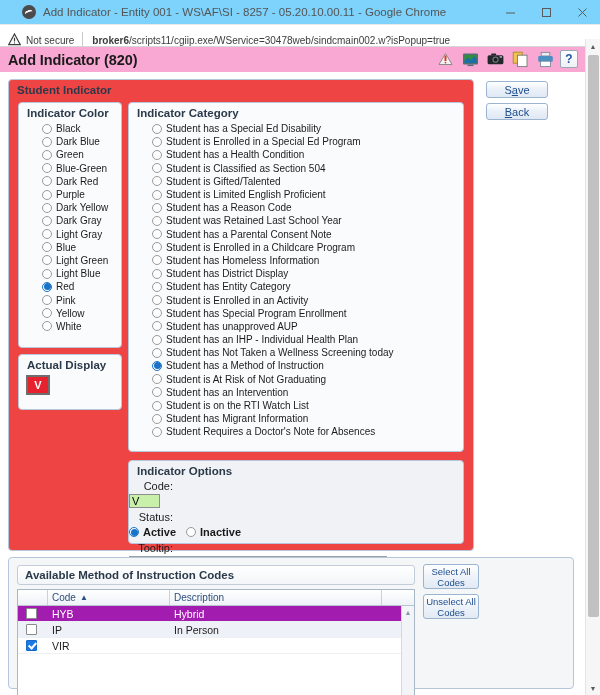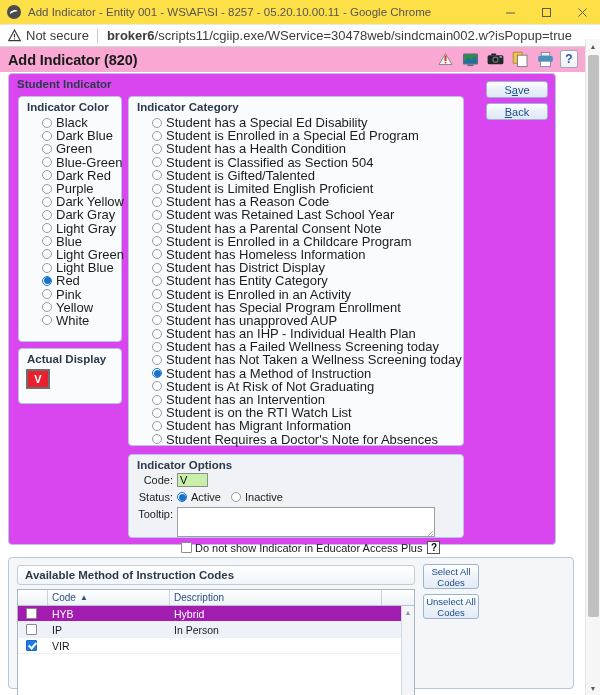--- a/index.html
+++ b/index.html
@@ -9,25 +9,25 @@
     overflow: hidden;
     background: #ffffff;
     font-family: "Liberation Sans", sans-serif;
     font-size: 11px;
     color: #1a1a1a;
   }
 
   
   .titlebar {
     height: 25px;
-    background: #fde047;
+    background: #7dd3fc;
     border-bottom: 1px solid #e8e8e8;
     display: flex;
     align-items: center;
-    padding-left: 7px;
+    padding-left: 22px;
     position: relative;
   }
   .tb-favicon {
     width: 14px; height: 14px;
     border-radius: 50%;
     background: #4b4b4b;
     position: relative;
     flex: 0 0 auto;
     margin-right: 7px;
   }
@@ -57,23 +57,23 @@
     display: flex; align-items: center; justify-content: center;
     color: #5a5a5a;
   }
   .win-btn svg { display: block; }
 
   .urlbar {
     height: 22px;
     background: #ffffff;
     border-bottom: 1px solid #d6d6d6;
     display: flex;
-    align-items: center;
+    align-items: flex-end;
     padding-left: 8px;
-    font-size: 13px;
+    font-size: 10px;
     color: #3c3c3c;
   }
   .warn-icon { margin-right: 5px; display: flex; align-items: center; }
   .notsecure { color: #3c3c3c; margin-right: 8px; }
   .url-sep {
     width: 1px; height: 14px; background: #c9c9c9; margin-right: 9px;
   }
   .url-text { color: #3c3c3c; white-space: nowrap; }
   .url-text b { font-weight: 700; }
 
@@ -131,23 +131,23 @@
     position: absolute;
   }
   .gb-title {
     font-size: 11.5px;
     font-weight: 700;
     color: #2b3a4a;
     padding: 4px 0 2px 8px;
   }
 
   #student-indicator-box {
-    left: 8px; top: 0;
-    width: 548px; height: 472px;
-    background: #d946ef;
+    left: 8px; top: 6px;
+    width: 466px; height: 472px;
+    background: #ef4444;
   }
   #indicator-color-box {
     left: 9px; top: 22px;
     width: 104px; height: 246px;
     background: #fafbfc;
   }
   #actual-display-box {
     left: 9px; top: 274px;
     width: 104px; height: 56px;
     background: #fafbfc;
@@ -161,21 +161,21 @@
     left: 119px; top: 380px;
     width: 336px; height: 84px;
     background: #f0f2f5;
   }
 
   .radio-list { padding: 1px 0 0 6px; }
   .radio-row {
     display: flex;
     align-items: center;
     height: 13.2px;
-    font-size: 13px;
+    font-size: 10px;
     color: #1c1c1c;
     white-space: nowrap;
     padding-left: 17px;
   }
   .radio {
     width: 10px; height: 10px;
     border-radius: 50%;
     border: 1px solid #9a9a9a;
     background: #fdfdfd;
     margin-right: 4px;
@@ -206,39 +206,40 @@
     font-weight: 700;
     display: flex; align-items: center; justify-content: center;
   }
 
   
   .opt-row {
     display: flex;
     align-items: flex-start;
     margin: 0 0 2px 0;
     font-size: 11px;
+    flex-direction: column;
   }
   .opt-label {
     width: 48px;
     text-align: right;
     padding-right: 4px;
     color: #1c1c1c;
     line-height: 15px;
   }
   .code-input {
     width: 31px; height: 14px;
     border: 1px solid #8d8d8d;
     background: #c9f0ab;
     font-size: 11px;
     font-family: "Liberation Sans", sans-serif;
     padding: 0 2px;
     color: #000;
   }
   .status-opts { display: flex; align-items: center; gap: 10px; line-height: 14px; }
-  .status-opt { display: flex; align-items: center; }
+  .status-opt { display: flex; align-items: center; font-weight: bold; }
   .tooltip-area {
     width: 258px; height: 30px;
     border: 1px solid #9aa0a6;
     background: #ffffff;
     resize: none;
     font-family: "Liberation Sans", sans-serif;
     font-size: 11px;
     position: relative;
   }
   .resize-grip {
@@ -649,24 +650,20 @@
             <span class="radio"></span>
             <span>Student has Special Program Enrollment</span>
           </div>
           <div class="radio-row">
             <span class="radio"></span>
             <span>Student has unapproved AUP</span>
           </div>
           <div class="radio-row">
             <span class="radio"></span>
             <span>Student has an IHP - Individual Health Plan</span>
-          </div>
-          <div class="radio-row">
-            <span class="radio"></span>
-            <span>Student has a Failed Wellness Screening today</span>
           </div>
           <div class="radio-row">
             <span class="radio"></span>
             <span>Student has Not Taken a Wellness Screening today</span>
           </div>
           <div class="radio-row">
             <span class="radio checked"></span>
             <span>Student has a Method of Instruction</span>
           </div>
           <div class="radio-row">

